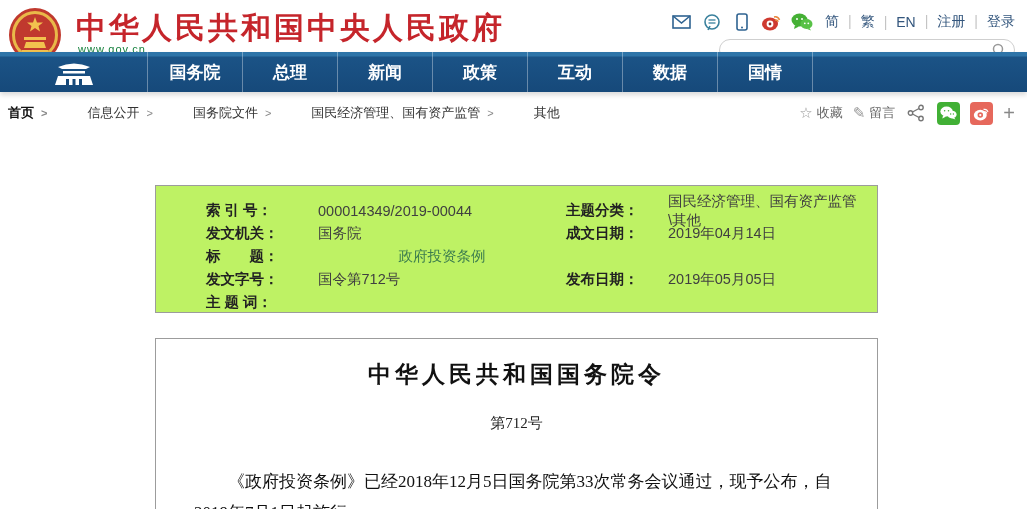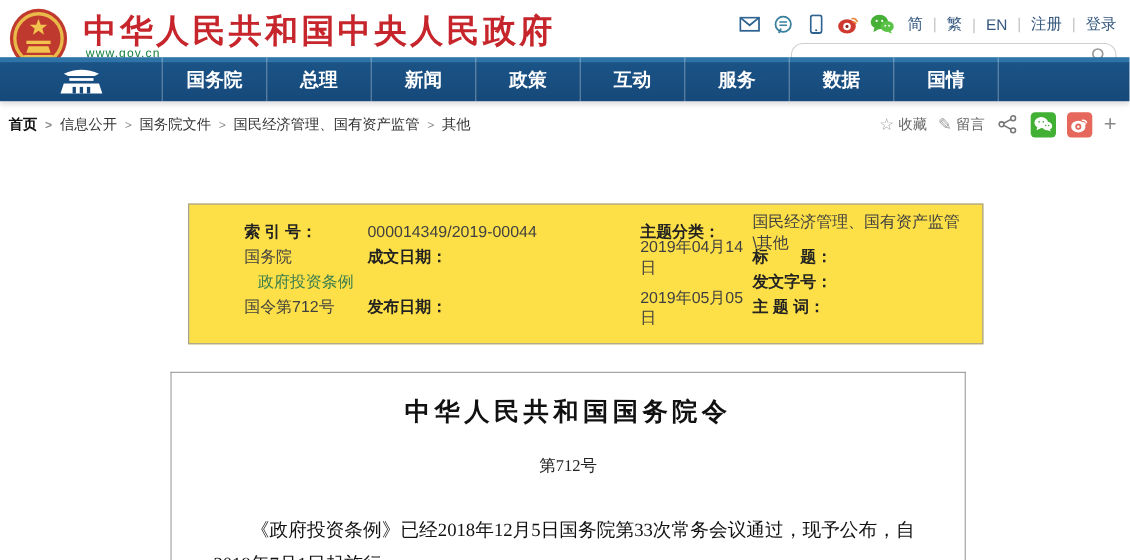--- a/index.html
+++ b/index.html
@@ -48,36 +48,36 @@
     width:95px; display:flex; align-items:center; justify-content:center;
     color:#fff; font-size:17px; font-weight:bold;
     border-right:1px solid rgba(255,255,255,.35); cursor:pointer;
   }
   .nav-fill { flex:1; }
 
   
   .crumb-row {
     height:42px; display:flex; align-items:center; padding:0 12px 0 8px; background:#fff;
   }
-  .crumbs { display:flex; align-items:center; font-size:13px; color:#333; }
+  .crumbs { display:flex; align-items:center; font-size:13px; color:#333;gap:33px; }
   .crumb { cursor:pointer; }
   .crumb.home { font-weight:bold; color:#111; }
   .crumb:not(:last-child)::after { content:">"; color:#888; font-size:11px; padding:0 7px; cursor:default; }
   .crumb-tools { margin-left:auto; display:flex; align-items:center; gap:10px; }
   .tool { display:inline-flex; align-items:center; gap:4px; color:#666; font-size:13px; cursor:pointer; }
   .tool .glyph { color:#999; font-size:15px; }
   .sq-icon { width:23px; height:23px; border-radius:4px; display:inline-flex; align-items:center; justify-content:center; cursor:pointer; }
   .sq-wechat { background:#41b035; }
   .sq-weibo  { background:#e6685c; }
   .plus { color:#888; font-size:20px; line-height:1; cursor:pointer; }
 
   
   .meta-box {
     position:absolute; left:155px; top:185px; width:723px; height:128px;
-    background:#fde047; border:1px solid #9c9c9c;margin-left:16px;
+    background:#bef264; border:1px solid #9c9c9c;
   }
   .meta-grid {
     display:grid; grid-template-columns:112px 248px 102px 1fr;
     grid-auto-rows:23px; align-items:center;
     padding:13px 10px 0 50px; font-size:14.5px;
   }
   .m-label { font-weight:bold; color:#222; white-space:pre; }
   .m-value { color:#404040; }
   .m-value.link { color:#3c7d4e; cursor:pointer;text-align:center; }
 
@@ -180,21 +180,20 @@
       <rect x="15" y="20" width="3" height="6" fill="#16497a"></rect>
       <rect x="21.5" y="20" width="3" height="6" fill="#16497a"></rect>
       <rect x="28" y="20" width="3" height="6" fill="#16497a"></rect>
     </svg>
   </div>
   <div class="nav-item">国务院</div>
   <div class="nav-item">总理</div>
   <div class="nav-item">新闻</div>
   <div class="nav-item">政策</div>
   <div class="nav-item">互动</div>
-  <div class="nav-item">服务</div>
   <div class="nav-item">数据</div>
   <div class="nav-item">国情</div>
   <div class="nav-fill"></div>
 </div>
 
 <div class="crumb-row">
   <div class="crumbs">
     <span class="crumb home">首页</span>
     <span class="crumb">信息公开</span>
     <span class="crumb">国务院文件</span>
@@ -244,20 +243,21 @@
   </div>
 </div>
 
 <div class="meta-box">
   <div class="meta-grid">
     <div class="m-label">索 引 号：</div>
     <div class="m-value">000014349/2019-00044</div>
     <div class="m-label">主题分类：</div>
     <div class="m-value">国民经济管理、国有资产监管\其他</div>
 
+    <div class="m-label">发文机关：</div>
     <div class="m-value">国务院</div>
     <div class="m-label">成文日期：</div>
     <div class="m-value">2019年04月14日</div>
 
     <div class="m-label">标　　题：</div>
     <div class="m-value link">政府投资条例</div>
     <div class="m-label"></div>
     <div class="m-value"></div>
 
     <div class="m-label">发文字号：</div>

